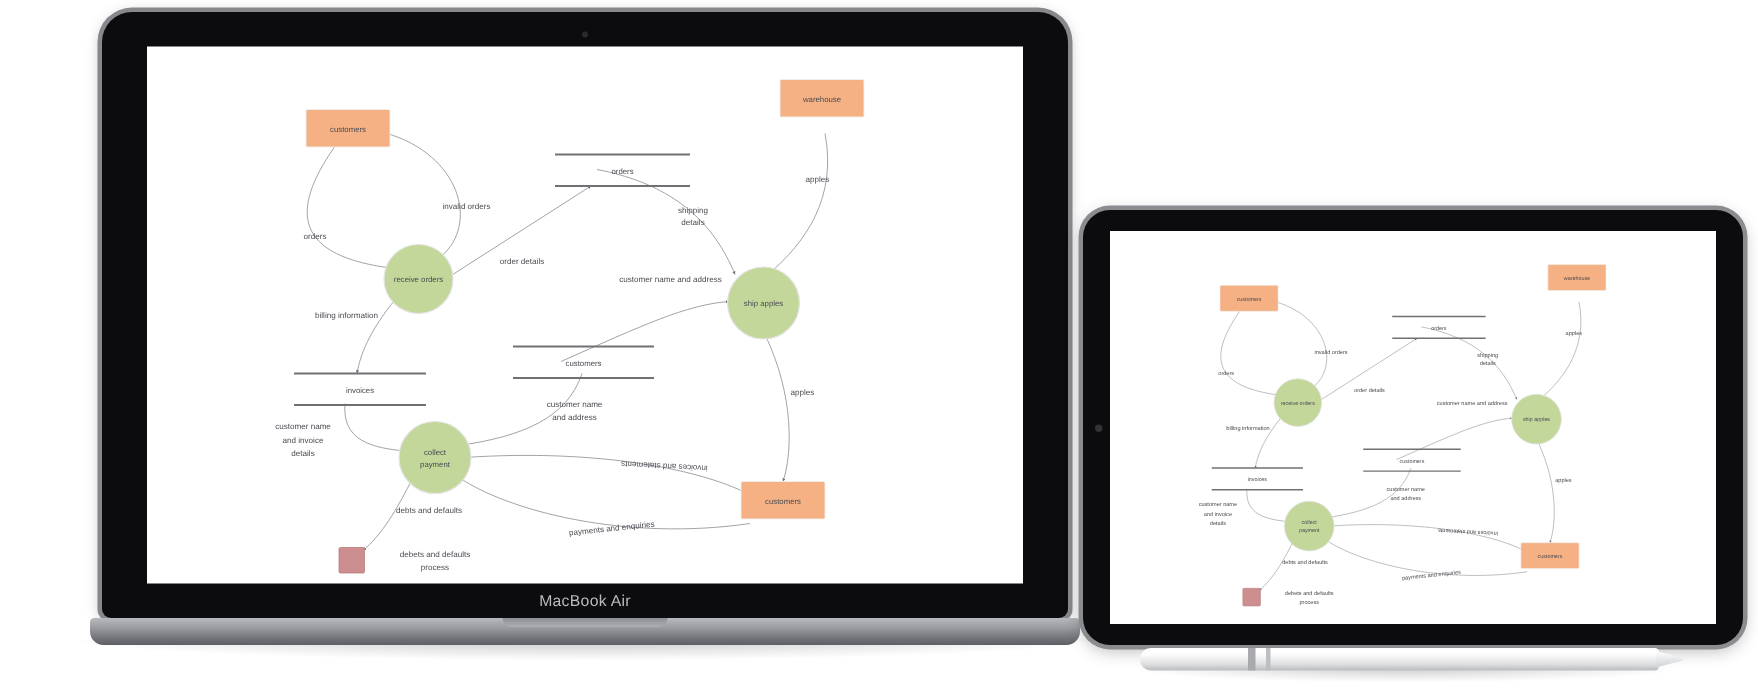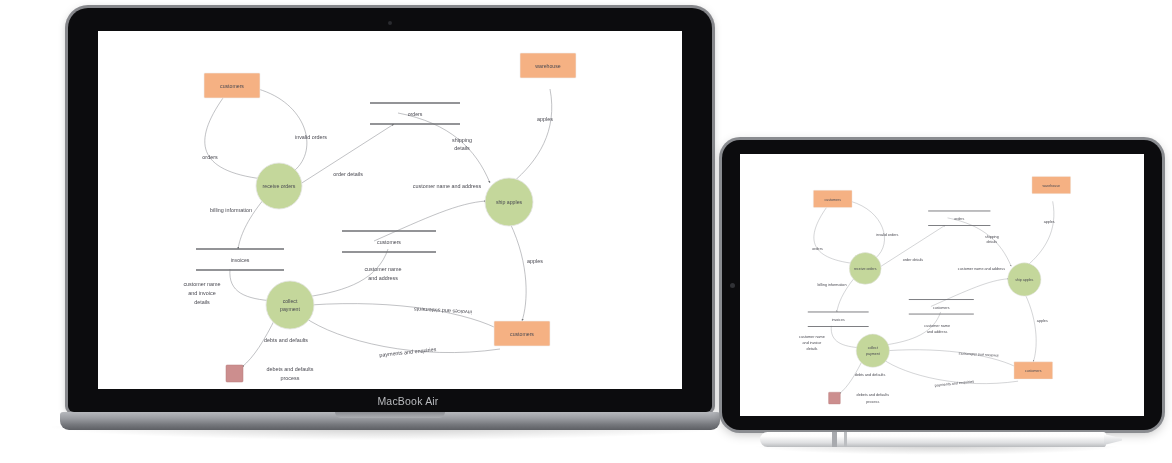--- a/index.html
+++ b/index.html
@@ -11,21 +11,21 @@
   .laptop{position:absolute;left:60px;top:8px;width:660px;height:420px;}
   .laptop-lid{
     position:absolute;left:8px;top:0;width:644px;height:404px;
     background:#0c0c0e;border-radius:20px 20px 6px 6px;
     box-shadow:0 0 0 3px #87888c, 0 2px 10px rgba(0,0,0,.35);
   }
   .laptop-cam{position:absolute;left:50%;top:13px;width:4px;height:4px;margin-left:-2px;border-radius:50%;background:#2a2b2f;}
   .laptop-screen{
     position:absolute;left:30px;top:23px;width:584px;height:358px;background:#ffffff;overflow:hidden;
   }
-  .laptop-chin{position:absolute;left:0;bottom:0;width:644px;height:22px;display:flex;align-items:center;justify-content:center;margin-left:18px;}
+  .laptop-chin{position:absolute;left:0;bottom:0;width:644px;height:22px;display:flex;align-items:center;justify-content:center;}
   .laptop-brand{color:#b9bbbe;font-size:10.5px;letter-spacing:.2px;}
   .laptop-base{
     position:absolute;left:0;top:404px;width:660px;height:18px;
     background:linear-gradient(#b7b9bd 0%,#9b9da2 35%,#76787d 70%,#5d5f64 100%);
     border-radius:3px 3px 9px 9px;
   }
   .laptop-notch{
     position:absolute;left:50%;top:404px;margin-left:-55px;width:110px;height:6px;
     background:linear-gradient(#8d8f94,#acaeb2);border-radius:0 0 6px 6px;
   }

